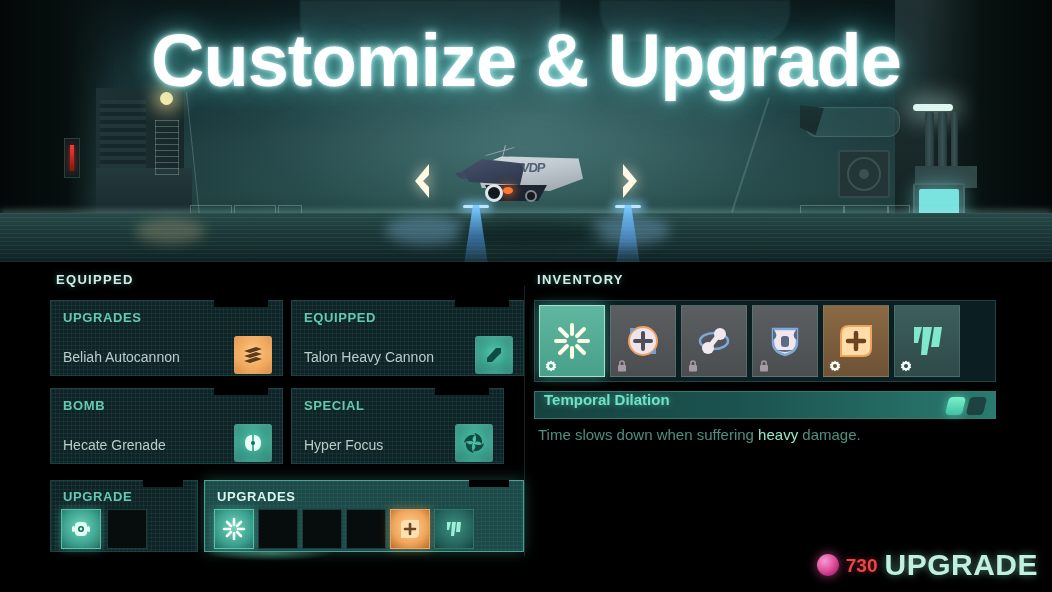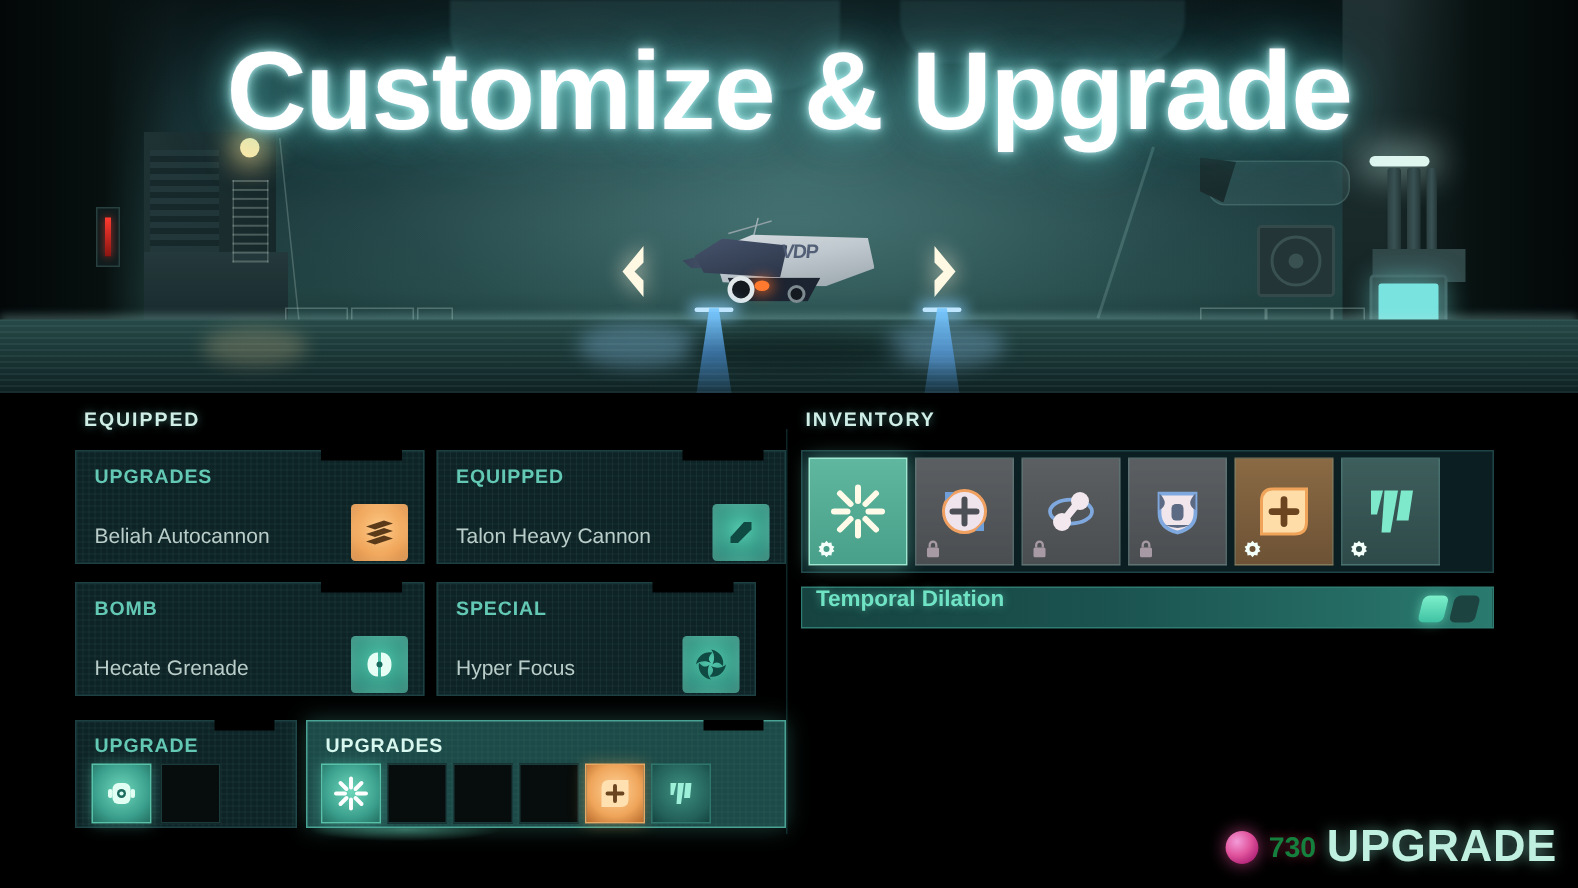--- a/index.html
+++ b/index.html
@@ -194,21 +194,21 @@
   .pip.off { background:#1d4340; }
 
   .desctext { position:absolute; font:400 15px/1 "Liberation Sans",sans-serif; color:#4e8f80; }
   .desctext b { color:#93e8cf; font-weight:400; }
 
   
   .upgradebar { position:absolute; right:14px; bottom:12px; display:flex; align-items:center; gap:7px; cursor:pointer; }
   .orb { width:22px; height:22px; border-radius:50%;
          background:radial-gradient(circle at 35% 32%, #f39bd8 0%, #e0539c 45%, #b5277a 75%, #7a1455 100%);
          box-shadow:0 0 11px rgba(235,85,160,.65); }
-  .cost { font:700 19px/1 "Liberation Sans",sans-serif; color:#15803d; text-shadow:0 0 7px rgba(244,67,111,.5); }
+  .cost { font:700 19px/1 "Liberation Sans",sans-serif; color:#ef4444; text-shadow:0 0 7px rgba(244,67,111,.5); }
   .upgtext { font:700 30px/1 "Liberation Sans",sans-serif; color:#bff0e0; letter-spacing:.5px;
              text-shadow:0 0 9px rgba(150,240,215,.55); }
 
   .divider { position:absolute; left:524px; top:286px; width:1px; height:270px; background:#0d2628; }
 
   
   .focusglow { position:absolute; left:205px; top:545px; width:130px; height:16px;
                background:radial-gradient(ellipse at center, rgba(110,225,195,.45), rgba(0,0,0,0) 70%); }
   .panel.active { background-color:#1c4a48; border-color:#49a294; box-shadow:0 0 14px rgba(90,205,180,.30);text-align:right; }
 </style>
@@ -502,20 +502,23 @@
   </div>
 
   <div class="descbar" style="left:534px;top:391px;width:462px;">
     <span class="descname">Temporal Dilation</span>
     <div class="pips">
       <span class="pip on"></span>
       <span class="pip off"></span>
     </div>
   </div>
 
+  <div class="desctext" style="left:538px;top:427px;">
+    <span>Time slows down when suffering </span><b>heavy</b><span> damage.</span>
+  </div>
 
   <div class="upgradebar">
     <span class="orb"></span>
     <span class="cost">730</span>
     <span class="upgtext">UPGRADE</span>
   </div>
 
 </div>
 
 </body></html>

